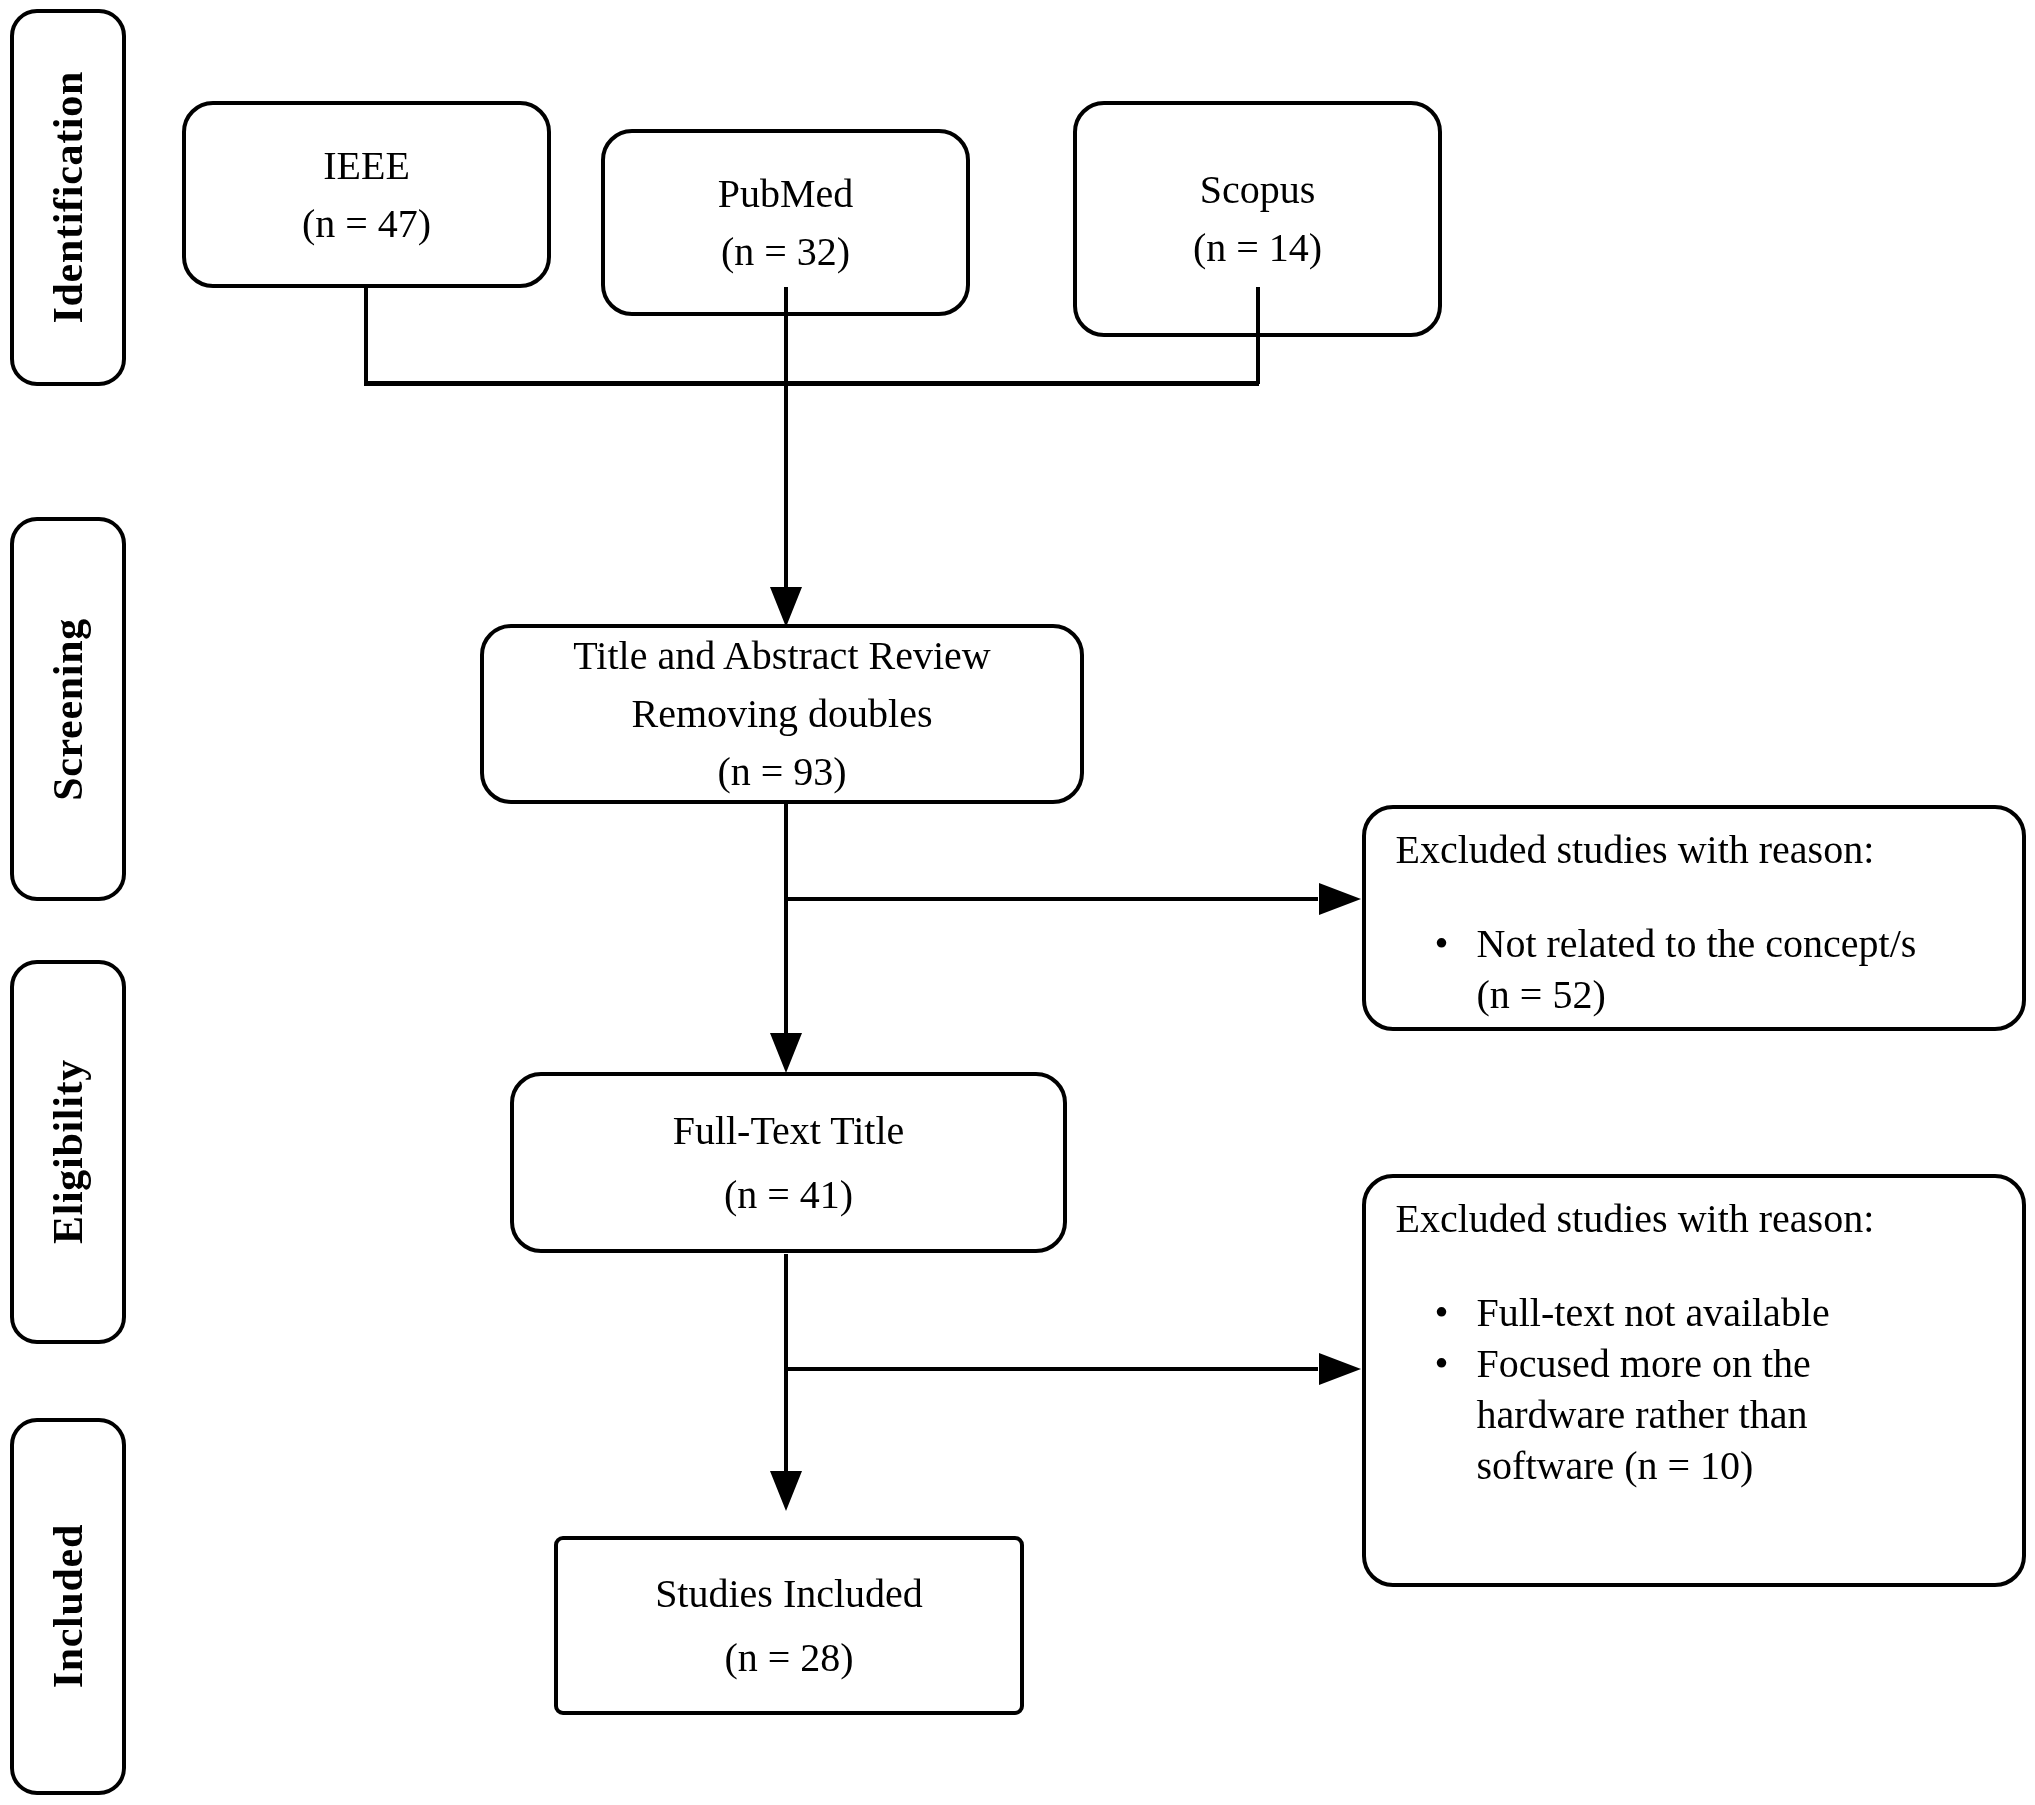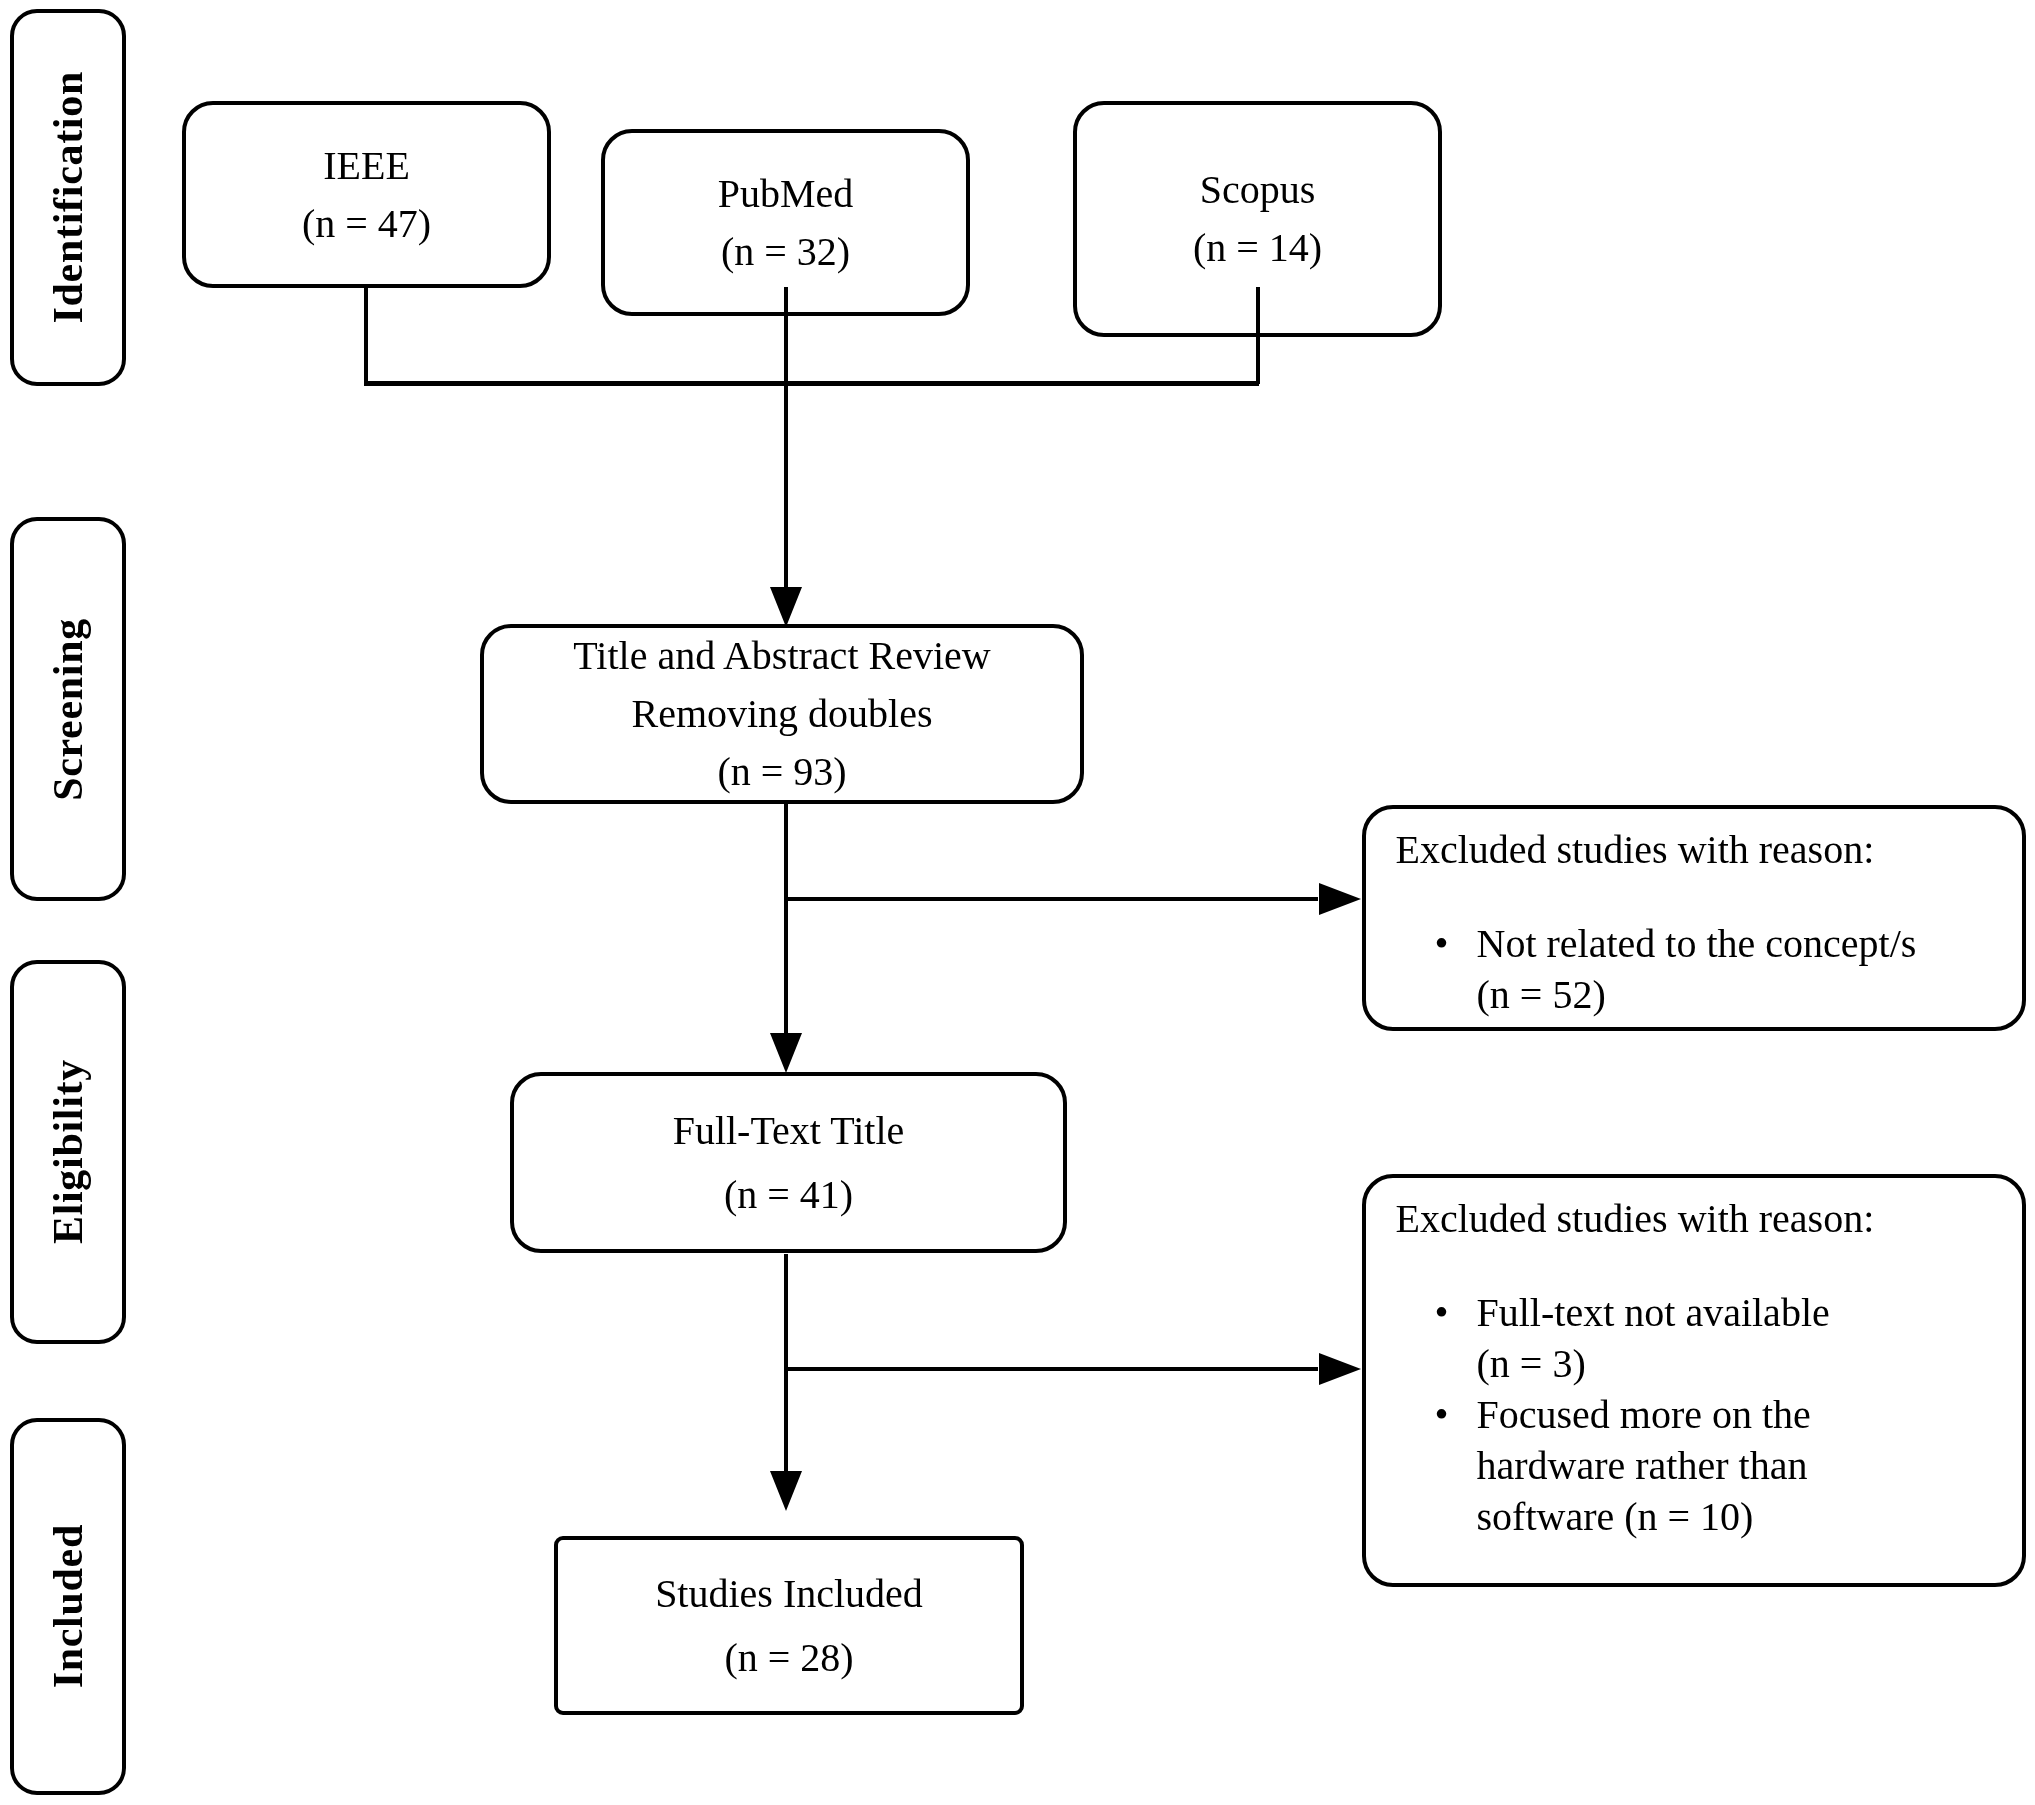--- a/index.html
+++ b/index.html
@@ -151,21 +151,20 @@
     </div>
   </div>
 
   <div class="exbox" style="left:1362px; top:1174px; width:664px; height:413px;">
     <div class="extitle">Excluded studies with reason:</div>
     <div class="bullets">
       <div class="bullet">
         <div class="mark">•</div>
         <div class="blines">
           <div class="ln">Full-text not available</div>
-          <div class="ln">(n = 3)</div>
         </div>
       </div>
       <div class="bullet">
         <div class="mark">•</div>
         <div class="blines">
           <div class="ln">Focused more on the</div>
           <div class="ln">hardware rather than</div>
           <div class="ln">software (n = 10)</div>
         </div>
       </div>

